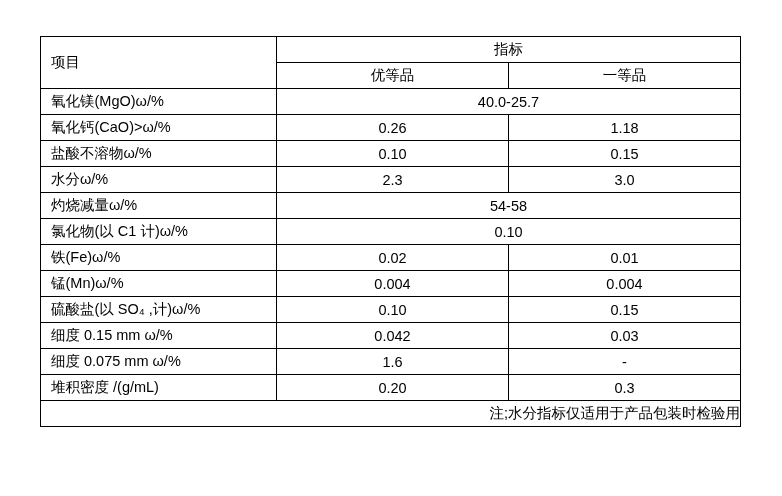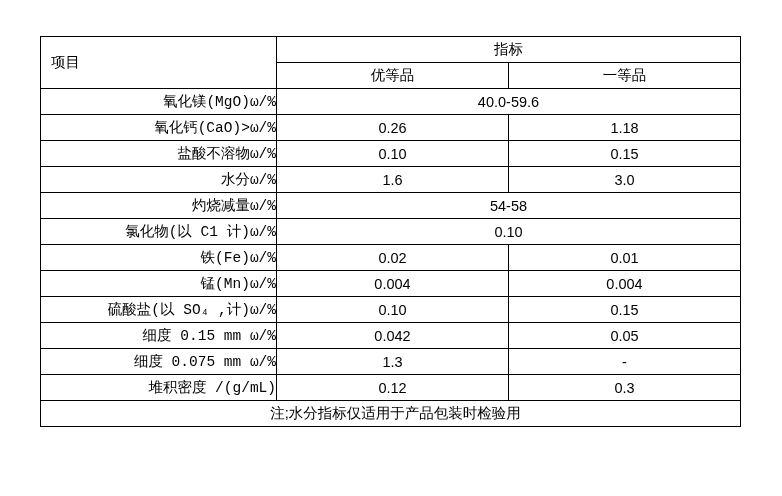--- a/index.html
+++ b/index.html
@@ -32,33 +32,32 @@
   #spec-table td, #spec-table th {
     border: 1px solid #000000;
     padding: 0;
     height: 25px;
     font-weight: normal;
     vertical-align: middle;
   }
   .col-item { width: 236px; }
   .col-grade { width: 232px; }
   .item-cell {
-    text-align: right;
+    text-align: left;
     padding-left: 10px !important;
-    font-family: Liberation Mono, monospace;
   }
   .center {
     text-align: center;
   }
   .hdr-item {
     text-align: left;
     padding-left: 10px !important;
   }
   .note-cell {
-    text-align: center;
+    text-align: right;
     padding-left: 10px !important;
     height: 27px;
   }
 </style>
 </head>
 <body>
 
 <div id="page">
   <table id="spec-table">
     <colgroup>
@@ -71,38 +70,38 @@
         <td class="hdr-item" rowspan="2">项目</td>
         <td class="center" colspan="2">指标</td>
       </tr>
       <tr>
         <td class="center">优等品</td>
         <td class="center">一等品</td>
       </tr>
 
       <tr>
         <td class="item-cell">氧化镁(MgO)ω/%</td>
-        <td class="center" colspan="2">40.0-59.6</td>
+        <td class="center" colspan="2">40.0-25.7</td>
       </tr>
 
       <tr>
         <td class="item-cell">氧化钙(CaO)&gt;ω/%</td>
         <td class="center">0.26</td>
         <td class="center">1.18</td>
       </tr>
 
       <tr>
         <td class="item-cell">盐酸不溶物ω/%</td>
         <td class="center">0.10</td>
         <td class="center">0.15</td>
       </tr>
 
       <tr>
         <td class="item-cell">水分ω/%</td>
-        <td class="center">1.6</td>
+        <td class="center">2.3</td>
         <td class="center">3.0</td>
       </tr>
 
       <tr>
         <td class="item-cell">灼烧减量ω/%</td>
         <td class="center" colspan="2">54-58</td>
       </tr>
 
       <tr>
         <td class="item-cell">氯化物(以 C1 计)ω/%</td>
@@ -123,32 +122,32 @@
 
       <tr>
         <td class="item-cell">硫酸盐(以 SO₄ ,计)ω/%</td>
         <td class="center">0.10</td>
         <td class="center">0.15</td>
       </tr>
 
       <tr>
         <td class="item-cell">细度   0.15 mm ω/%</td>
         <td class="center">0.042</td>
-        <td class="center">0.05</td>
+        <td class="center">0.03</td>
       </tr>
 
       <tr>
         <td class="item-cell">细度   0.075 mm ω/%</td>
-        <td class="center">1.3</td>
+        <td class="center">1.6</td>
         <td class="center">-</td>
       </tr>
 
       <tr>
         <td class="item-cell">堆积密度 /(g/mL)</td>
-        <td class="center">0.12</td>
+        <td class="center">0.20</td>
         <td class="center">0.3</td>
       </tr>
 
       <tr>
         <td class="note-cell" colspan="3">注;水分指标仅适用于产品包装时检验用</td>
       </tr>
     </tbody>
   </table>
 </div>
 

